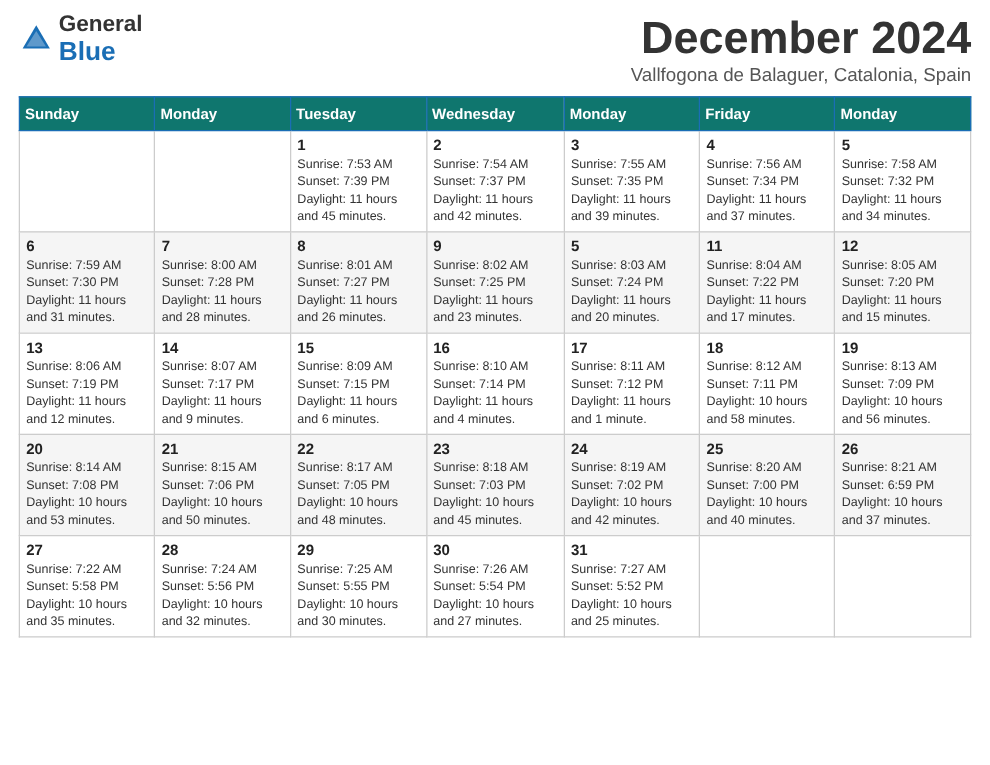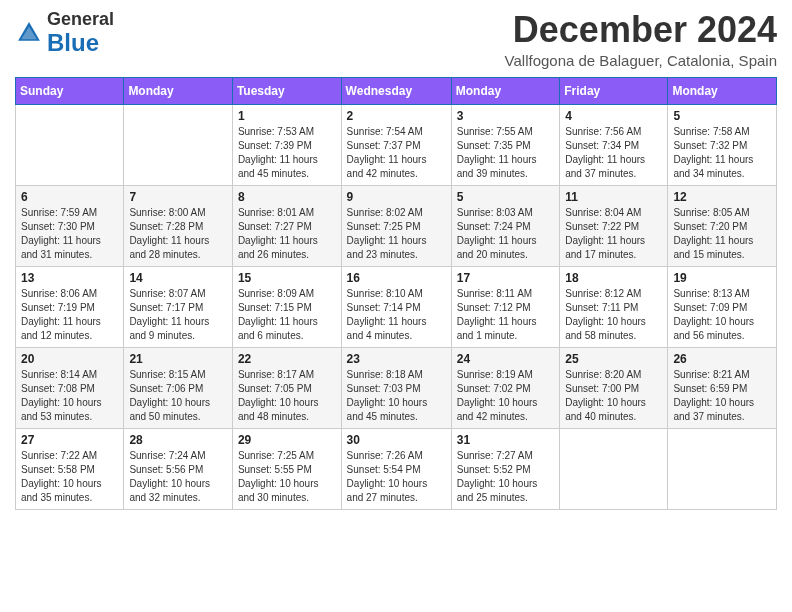--- a/index.html
+++ b/index.html
@@ -25,21 +25,21 @@
       display: flex;
       flex-direction: column;
       line-height: 1.1;
     }
     .logo-general {
       font-size: 18px;
       font-weight: bold;
       color: #333;
     }
     .logo-blue {
-      font-size: 24px;
+      font-size: 21px;
       font-weight: bold;
       color: #1a6eb5;
     }
     .logo-icon {
       width: 28px;
       height: 28px;
     }
     .title-section {
       text-align: right;
     }
@@ -85,21 +85,21 @@
     .day-info {
       font-size: 10px;
       color: #333;
       line-height: 1.4;
     }
     .empty-cell {
       background: #f9f9f9;
     }
     tr:nth-child(odd) td { background: #fff; }
     tr:nth-child(even) td { background: #f5f5f5; }
-    .calendar thead tr th { background: #8b5cf6; }
+    .calendar thead tr th { background: #0f766e; }
   </style>
 </head>
 <body>
 
 <div class="header">
   <div class="logo">
     <svg class="logo-icon" viewBox="0 0 36 36">
       <polygon points="18,4 32,28 4,28" fill="#1a6eb5"></polygon>
       <polygon points="18,10 28,26 8,26" fill="#fff" opacity="0.3"></polygon>
     </svg>

